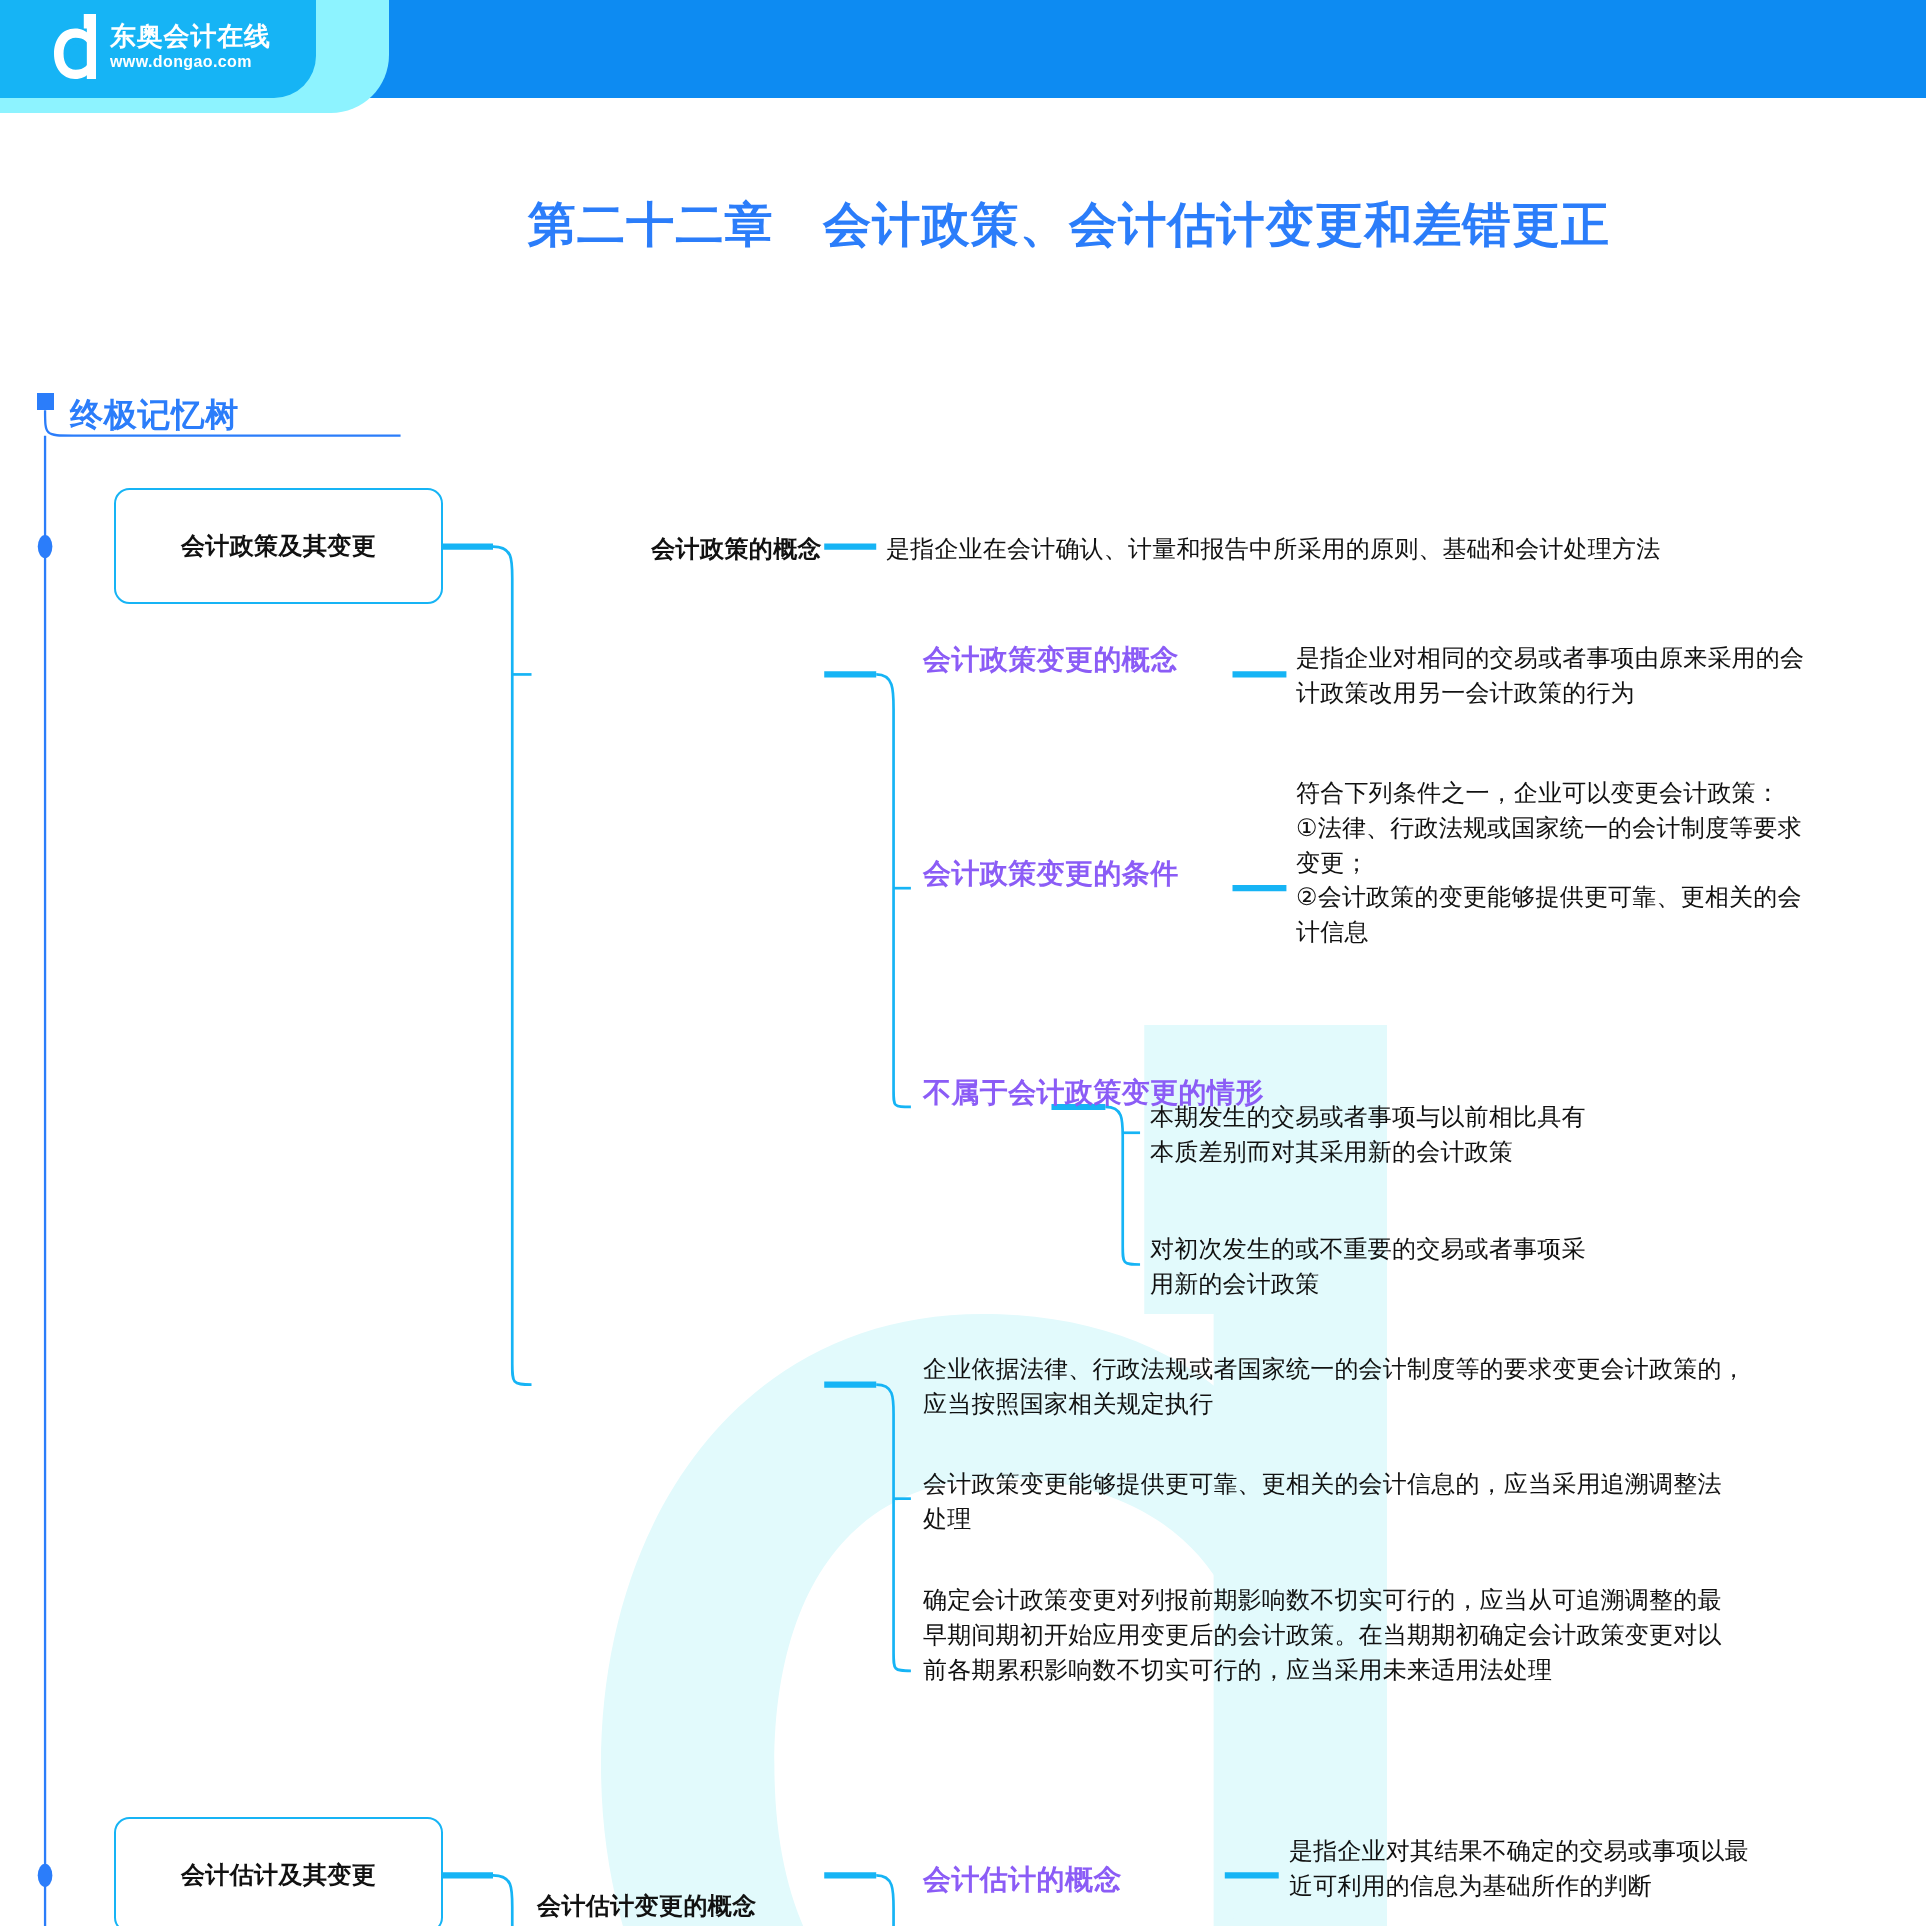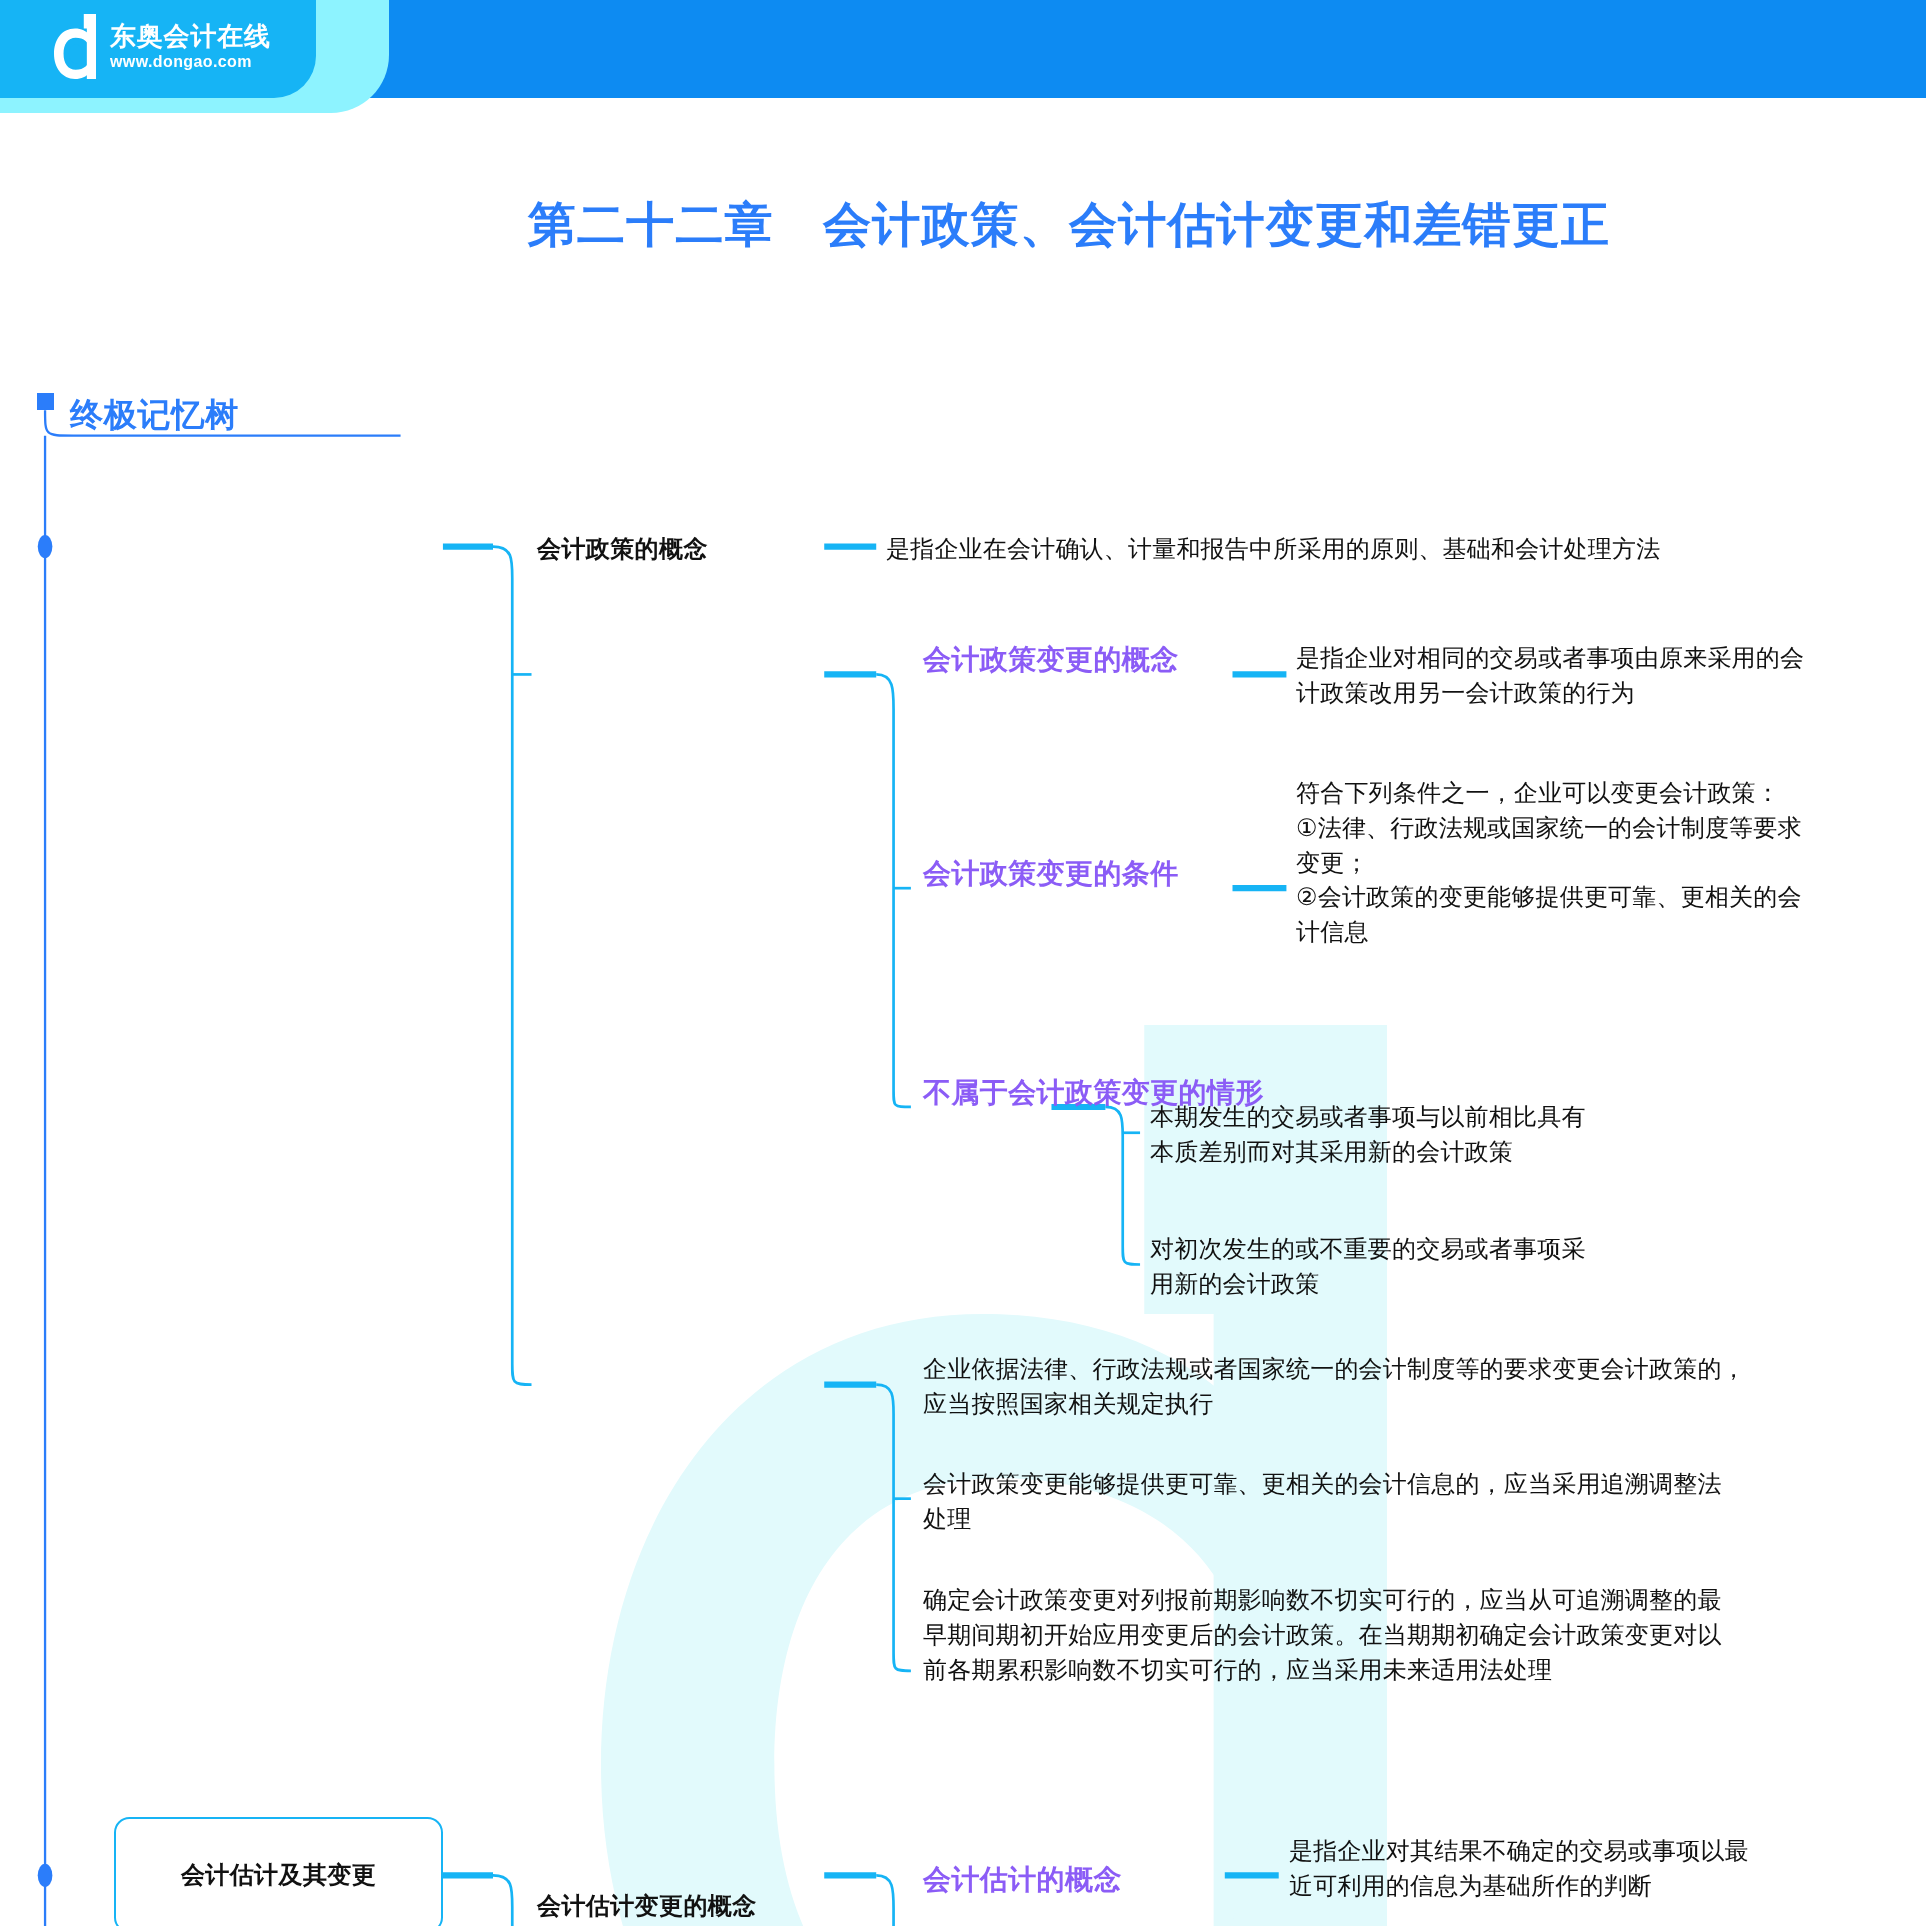--- a/index.html
+++ b/index.html
@@ -202,22 +202,23 @@
     <path d="M2180 7700 L2320 7700"></path>
   </g>
   <g fill="none" stroke="#16b4f5" stroke-width="7">
     <path d="M1280 7295 C1330 7295 1330 7330 1330 7380 L1330 7660 C1330 7700 1330 7700 1380 7700"></path>
     <path d="M1330 7360 L1380 7360"></path>
   </g>
 </svg>
 
 <div id="tree">
 
-
-  <div class="l2" style="left:537px; top:532px; width:285px;">会计政策的概念</div>
+  <div class="root-node" style="left:114px; top:488px; width:329px; height:116px;">会计政策及其变更</div>
+
+  <div class="l2" style="left:537px; top:532px; width:285px;text-align:right;">会计政策的概念</div>
   <div class="leaf" style="left:886px; top:532px; width:1225px;">是指企业在会计确认、计量和报告中所采用的原则、基础和会计处理方法</div>
 
 
   <div class="l3" style="left:923px; top:641px; width:308px;">会计政策变更的概念</div>
   <div class="leaf" style="left:1296px; top:641px; width:821px;">是指企业对相同的交易或者事项由原来采用的会
 计政策改用另一会计政策的行为</div>
 
   <div class="l3" style="left:923px; top:855px; width:308px;">会计政策变更的条件</div>
   <div class="leaf" style="left:1296px; top:776px; width:824px;">符合下列条件之一，企业可以变更会计政策：
 ①法律、行政法规或国家统一的会计制度等要求

